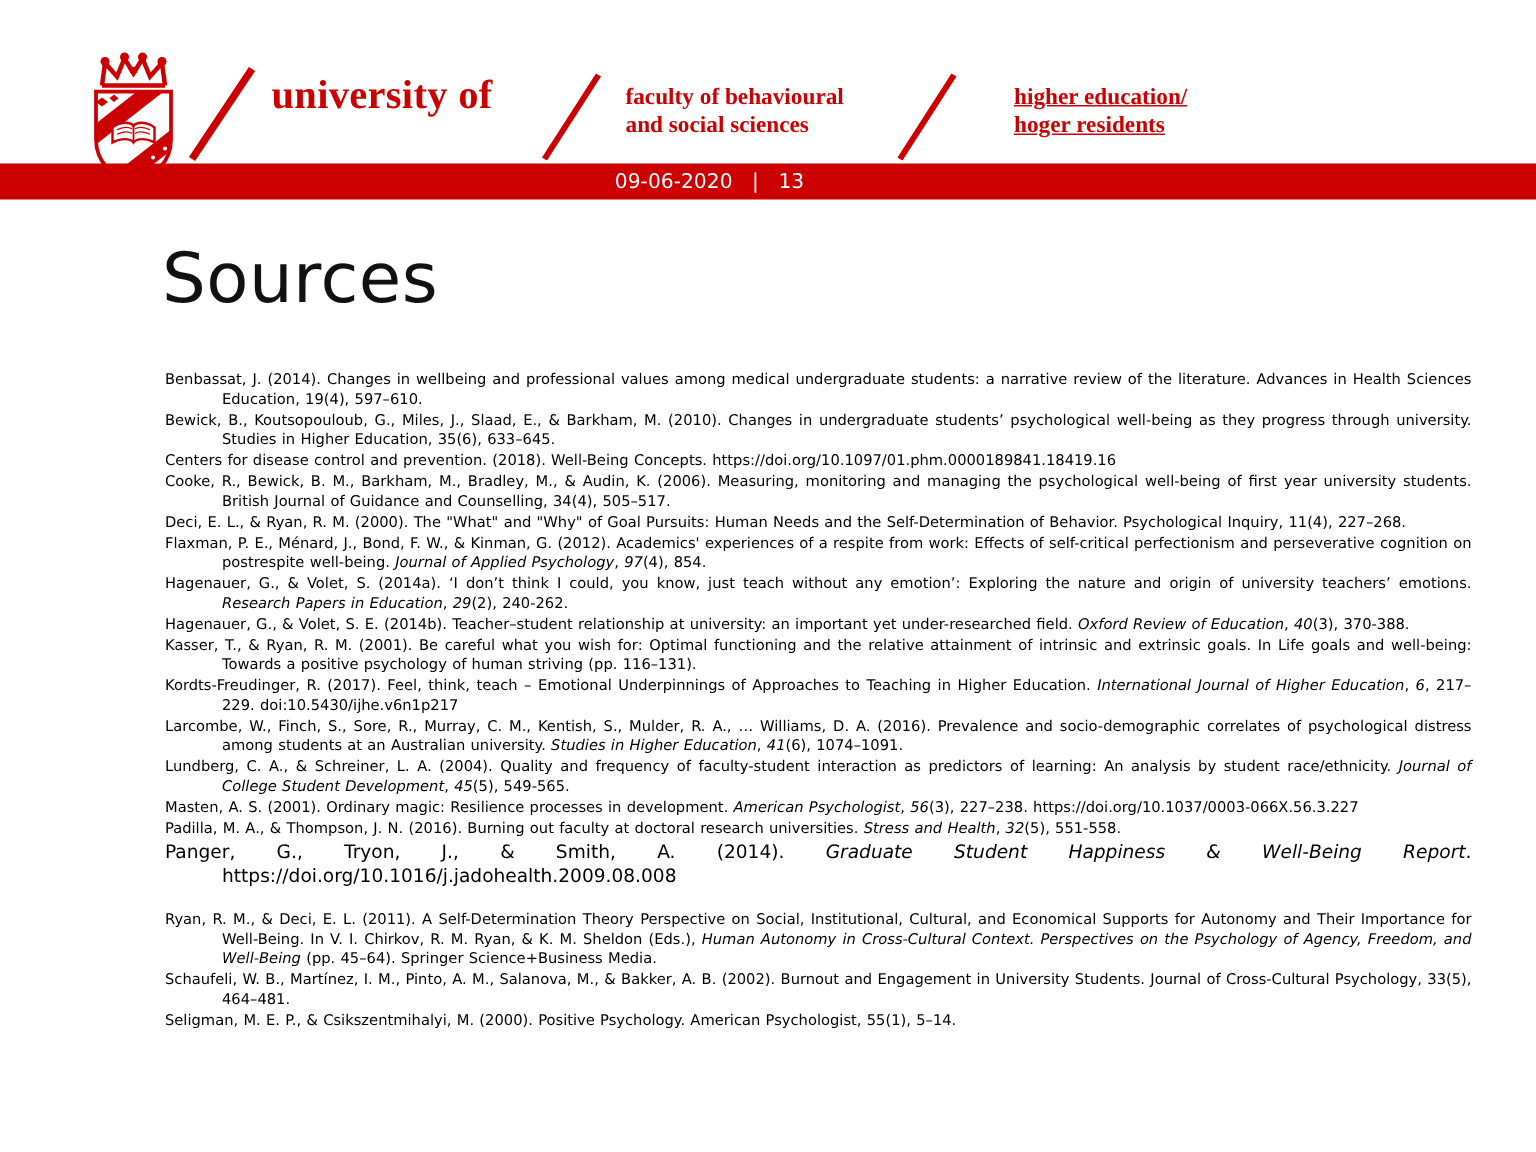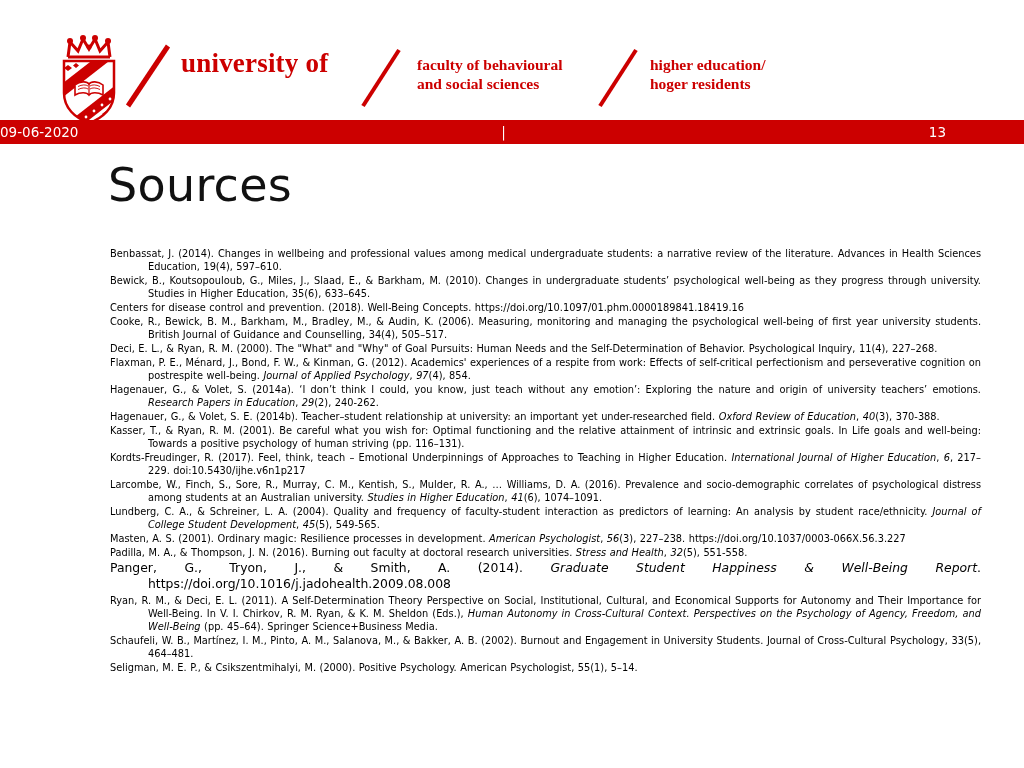--- a/index.html
+++ b/index.html
@@ -22,44 +22,44 @@
     position: absolute; left: 181px; top: 30px;
     font-family: "Liberation Serif", serif; font-weight: 700;
     color: #cc0000; font-size: 27px; line-height: 30px; letter-spacing: 0.2px;
   }
   .header-sub {
     position: absolute; top: 37px;
     font-family: "Liberation Serif", serif; font-weight: 600;
     color: #cc0000; font-size: 15.5px; line-height: 19px;
   }
   .faculty { left: 417px; }
-  .dept   { left: 650px; }
+  .dept   { left: 676px; text-decoration: underline; }
   
   .topbar {
-    position: absolute; top: 120px; left: 0; width: 1024px; height: 24px;
-    background: #cc0000; display: flex; align-items: center; justify-content: space-between;
+    position: absolute; top: 109px; left: 0; width: 1024px; height: 24px;
+    background: #cc0000; display: flex; align-items: center; justify-content: center;
     padding-right: 78px; color: #ffffff; font-size: 13.5px;
   }
   .topbar .sep { margin: 0 13px; }
   
   .slide-title {
     position: absolute; left: 108px; top: 159px;
     font-size: 46px; line-height: 52px; color: #111111; font-weight: 400;
     letter-spacing: 0.3px;
   }
   .refs { position: absolute; left: 110px; top: 247px; width: 871px; }
   .ref {
     font-size: 9.8px; line-height: 13px; color: #000;
     text-align: justify;
     padding-left: 38px; text-indent: -38px;
     margin-bottom: 1px;
     word-spacing: 0.4px;
   }
   .ref em { font-style: italic; }
-  .ref-large { font-size: 12.4px; line-height: 16px; margin-top: 1px; margin-bottom: 2px; }
+  .ref-large { font-size: 12.4px; line-height: 16px; margin-top: 1px; margin-bottom: 15px; }
 </style>
 </head>
 <body>
 
 <div class="header">
 
   <svg class="crest" viewBox="0 0 66 92" aria-hidden="true">
 
     <g stroke="#cc0000" fill="none" stroke-width="3">
       <path d="M12 24 L14 9 L22 18 L27 6 L33 16 L39 6 L44 18 L52 9 L54 24"></path>

